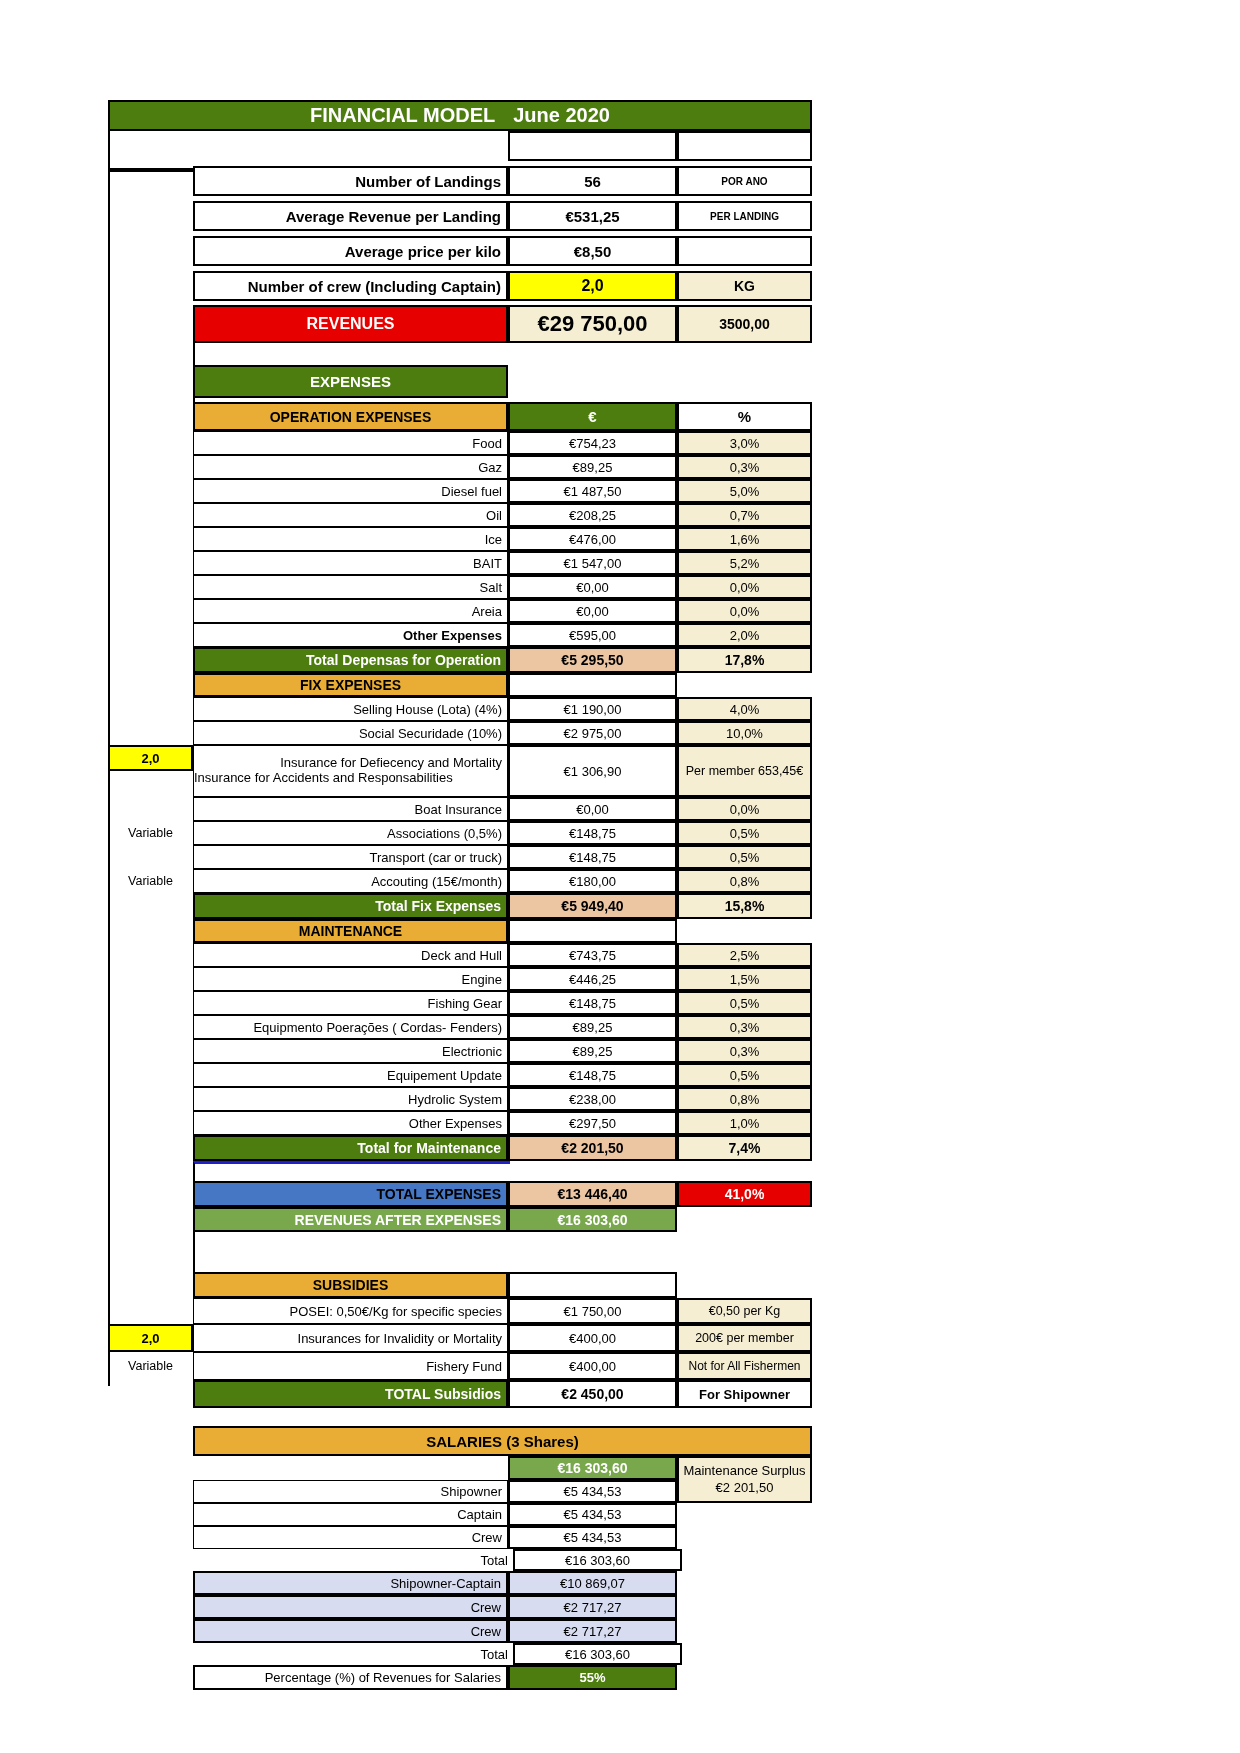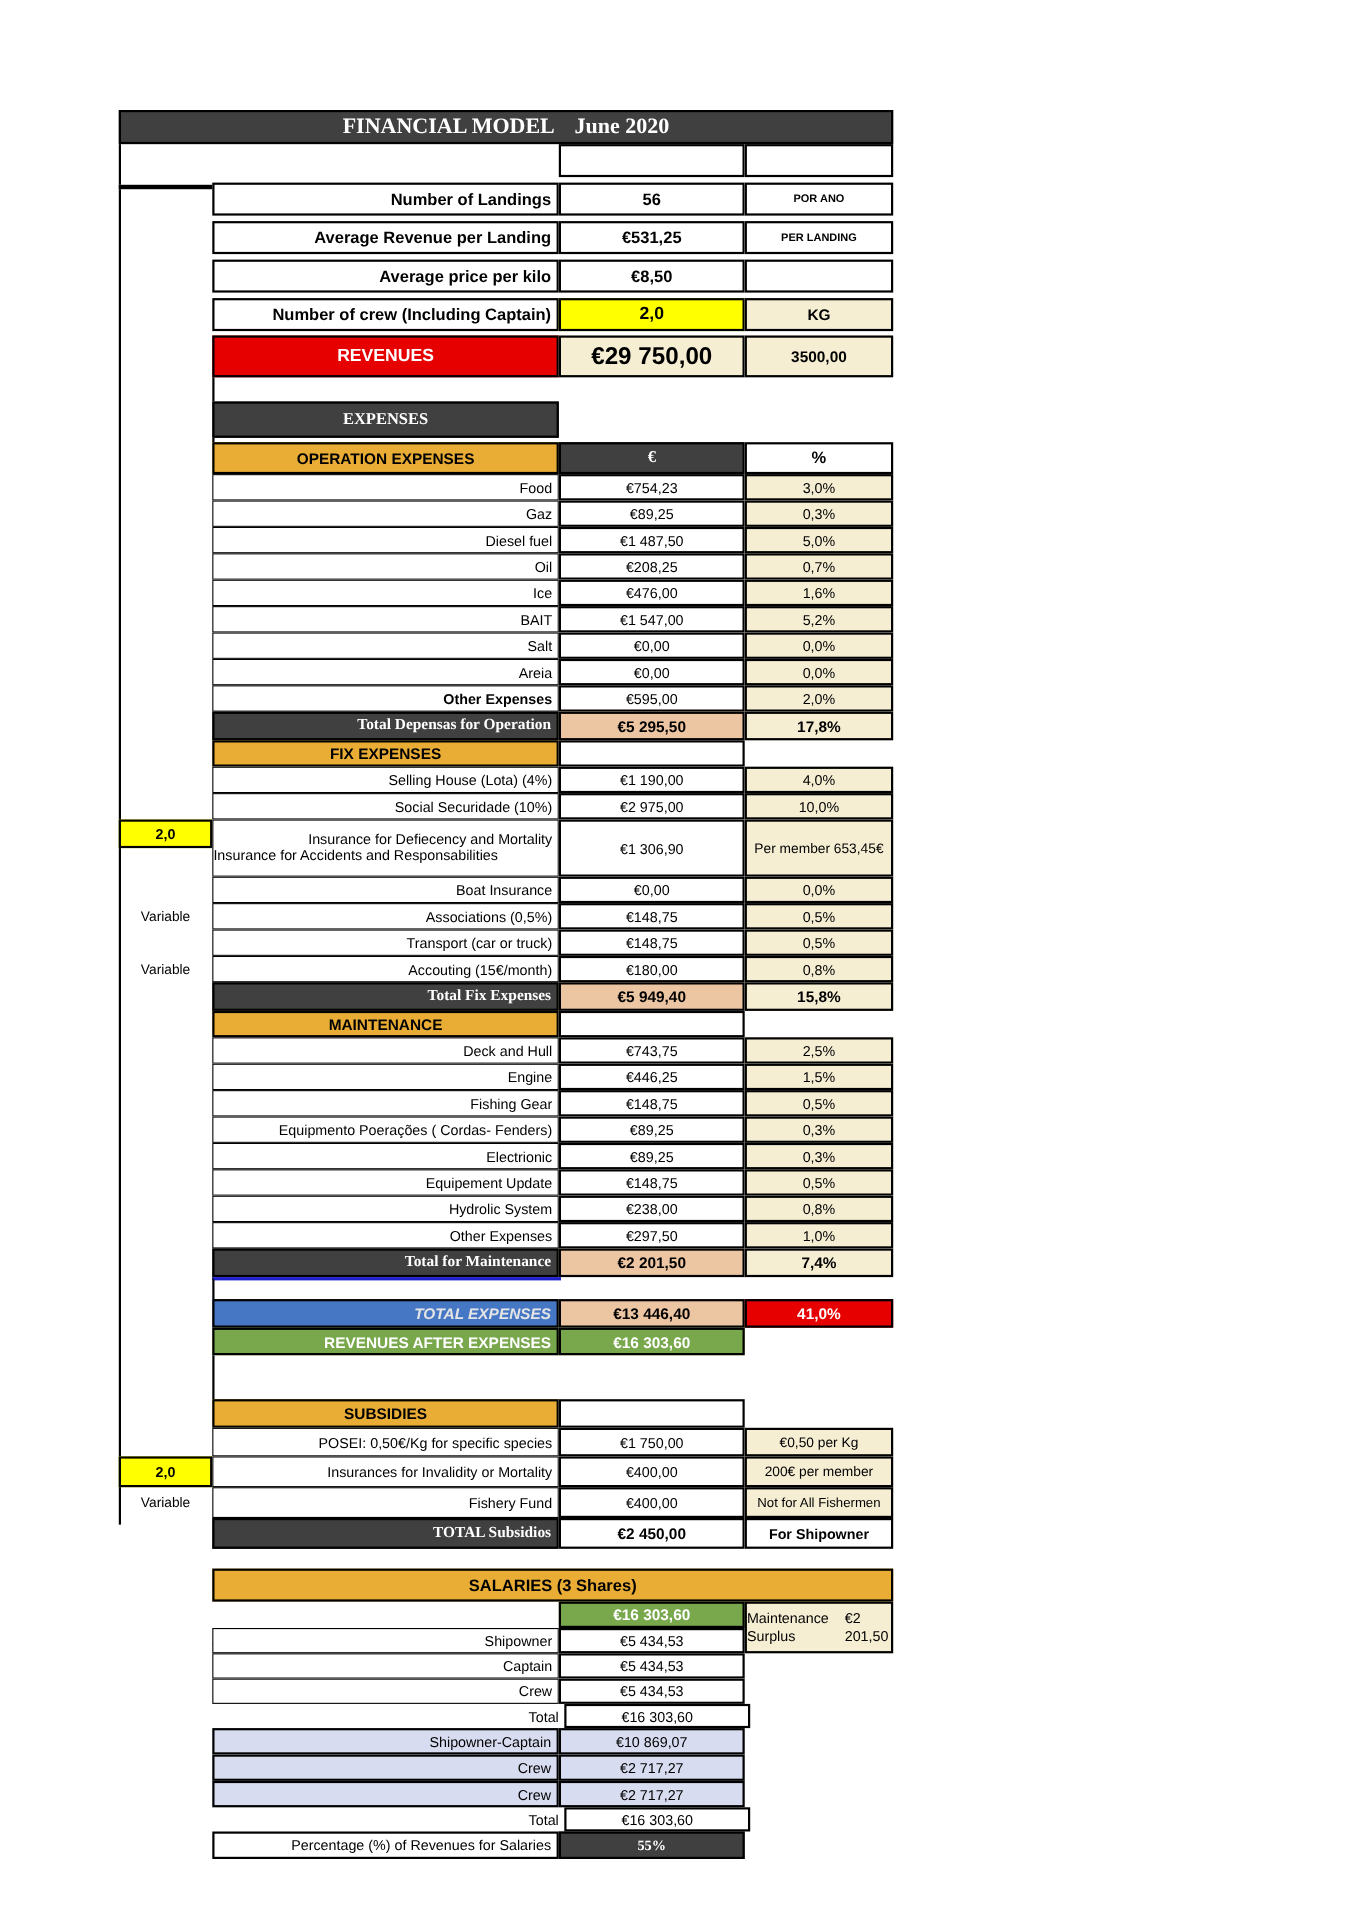--- a/index.html
+++ b/index.html
@@ -16,34 +16,34 @@
   .w-val{width:169px;flex:none;}
   .w-pct{width:135px;flex:none;}
   .w-fleet{width:400px;flex:none;}
   .h20{height:20px}.h22{height:22px}.h23{height:23px}.h24{height:24px}.h25{height:25px}
   .h26{height:26px}.h28{height:28px}.h29{height:29px}.h30{height:30px}
   .h31{height:31px}.h33{height:33px}.h38{height:38px}.h52{height:52px}
   .gap4{height:4px}.gap5{height:5px}.gap22{height:22px}.gap40{height:40px}.gap18{height:18px}
   .bold{font-weight:bold;}
   .f10{font-size:10px}.f12{font-size:12px}.f125{font-size:12.5px}.f13{font-size:13px}
   .f14{font-size:14px}.f15{font-size:15px}.f16{font-size:16px}.f17{font-size:22px}.f19{font-size:19px}.f20{font-size:20px}
-  .blackbg{background:#404040;color:#fff;font-family:Liberation Serif, serif;}
+  .blackbg{background:#4d7c0f;color:#fff;}
   .gold{background:#E9AD35;}
   .beige{background:#F5EED3;}
   .salmon{background:#ECC5A3;}
   .redbg{background:#E60000;color:#fff;}
   .yellowbg{background:#FFFF00;}
-  .bluebg{background:#4677C4;color:#e5e5e5;font-style:italic;}
+  .bluebg{background:#4677C4;color:#000000;}
   .greenbg{background:#78A74C;color:#fff;}
   .lavender{background:#D8DCF0;}
   .lightblue{background:#DCE6F1;}
   .twoline{flex-direction:column;justify-content:center;line-height:1.15;align-items:flex-end;}
   .vline-left{position:absolute;left:0;top:31px;height:1255px;width:0;border-left:2px solid #000;}
   .blueline{border-top:3px solid #2020C8;}
-  .surplusbox{position:absolute;right:0;top:30px;width:135px;height:47px;box-sizing:border-box;border:2px solid #000;background:#F5EED3;display:flex;align-items:center;justify-content:center;font-size:13px;line-height:1.3;}
+  .surplusbox{position:absolute;right:0;top:30px;width:135px;height:47px;box-sizing:border-box;border:2px solid #000;background:#F5EED3;display:flex;flex-direction:column;align-items:center;justify-content:center;font-size:13px;line-height:1.3;}
   .titlebar{display:flex;justify-content:center;align-items:center;gap:18px;}
 </style>
 </head>
 <body>
 
 <div id="sheet">
   <div class="vline-left"></div>
 
   <div class="row h31">
     <div class="cell b2 blackbg titlebar bold f20" style="width:704px">

